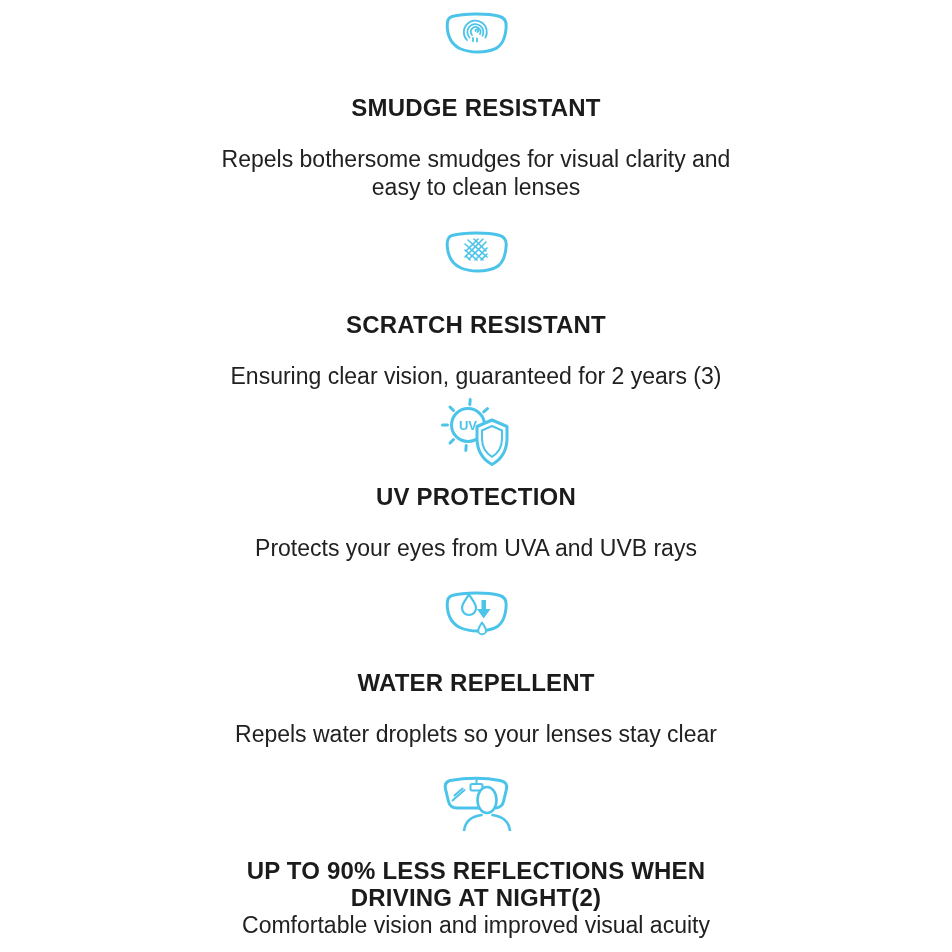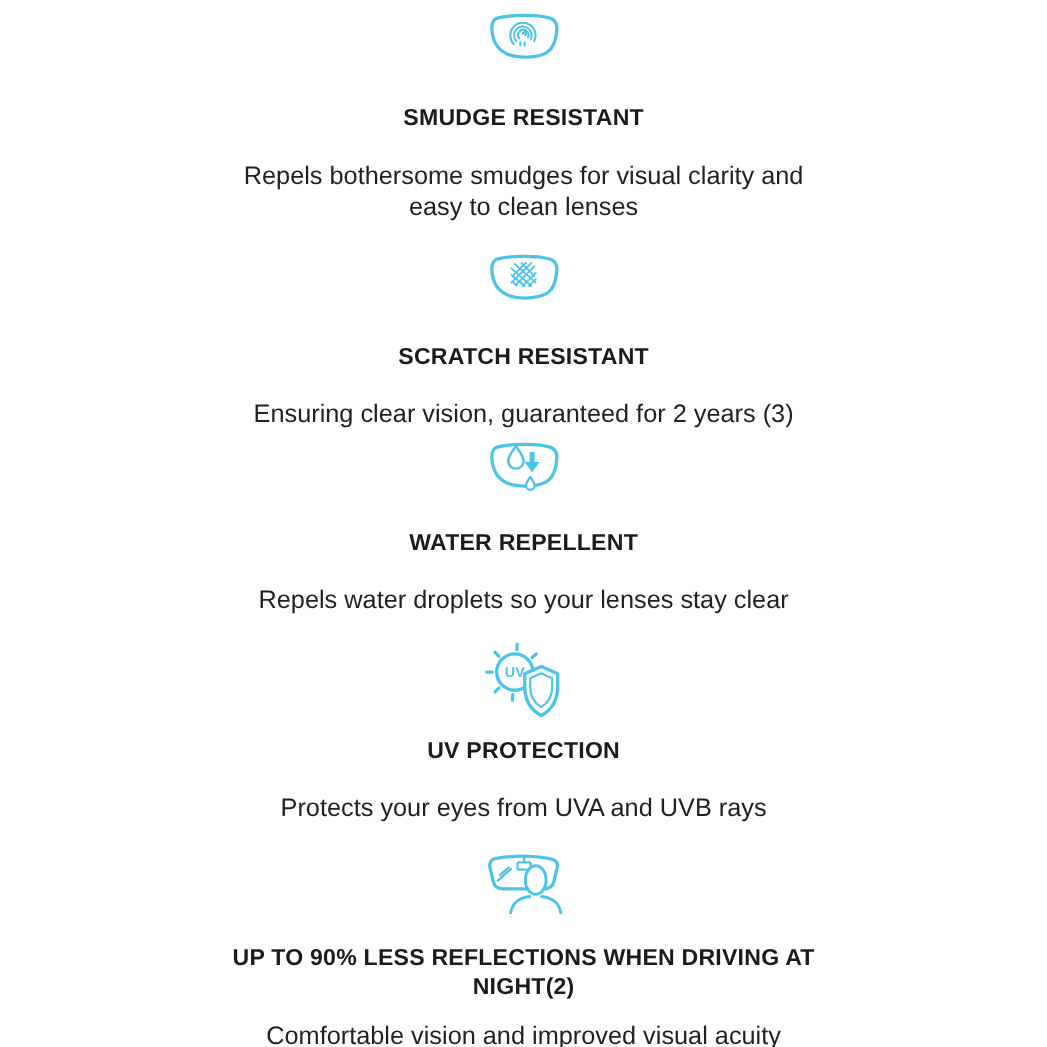--- a/index.html
+++ b/index.html
@@ -28,42 +28,42 @@
   .icon {
     display: block;
     stroke: var(--accent, #4cc4e9);
     fill: none;
     stroke-linecap: round;
     stroke-linejoin: round;
   }
   .title {
     margin: 0 0 24px 0;
     max-width: 530px;
-    font-size: 21px;
+    font-size: 24px;
     line-height: 27px;
     font-weight: 700;
     color: #1b1b1b;
     letter-spacing: 0.2px;
     text-align: center;
   }
   .desc {
     margin: 0;
     max-width: 530px;
     font-size: 23px;
     line-height: 28px;
     font-weight: 400;
     color: #212121;
   }
   
   .s1 .icon { margin-bottom: 34px; }
   .s2 .icon { margin-bottom: 32px; }
   .s3 .icon { margin-bottom: 13px; }
   .s4 .icon { margin-bottom: 28px; }
   .s5 .icon { margin-bottom: 26px; }
-  .s5 .title { margin-bottom: 16px; }
+  .s5 .title { margin-bottom: 0; }
   .s1 { margin-bottom: 26px; }
   .s2 { margin-bottom: 8px; }
   .s3 { margin-bottom: 25px; }
   .s4 { margin-bottom: 25px; }
   .s5 { margin-bottom: 0; }
   .icon text {
     stroke: none;
     fill: var(--accent, #4cc4e9);
     font-family: "Liberation Sans", sans-serif;
     font-weight: 700;
@@ -101,48 +101,48 @@
         <path d="M26,13 L45,30"></path>
         <path d="M23,17 L41,33"></path>
         <path d="M23,23 L35,33"></path>
         <path d="M24,29 L28,33"></path>
       </g>
     </svg>
     <h3 class="title">SCRATCH RESISTANT</h3>
     <p class="desc">Ensuring clear vision, guaranteed for 2 years (3)</p>
   </section>
 
-  <section class="feature s4">
-    <svg class="icon" width="68" height="54" viewBox="0 0 68 54" aria-hidden="true">
-      <path d="M10,8.5 C22,5.2 46,5.2 57,8.2 C62.5,9.6 64.6,13 64.2,18.5 C63.6,29 61,37 53.5,40.6 C44.5,44.8 28.5,45.2 19,41 C10.5,37.2 5.8,29.5 5.2,18.8 C4.9,13 6,9.6 10,8.5 Z" stroke-width="3"></path>
-      <path d="M27,7.5 C23.5,13 20,16.5 20,21 a7,7 0 0 0 14,0 C34,16.5 30.5,13 27,7.5 Z" stroke-width="2.2"></path>
-      <path d="M39.5,13 h4.5 v9 h4.5 l-6.8,9.5 l-6.8,-9.5 h4.6 Z" fill="#4cc4e9" stroke="none"></path>
-      <path d="M40,35.5 C38,38.8 36.2,40.9 36.2,43.4 a3.9,3.9 0 0 0 7.8,0 C44,40.9 42,38.8 40,35.5 Z" fill="#ffffff" stroke-width="2"></path>
-    </svg>
-    <h3 class="title">WATER REPELLENT</h3>
-    <p class="desc">Repels water droplets so your lenses stay clear</p>
-  </section>
-
   <section class="feature s3">
     <svg class="icon" width="76" height="72" viewBox="0 0 76 72" aria-hidden="true">
       <g stroke-width="3">
         <path d="M31.8,6.6 L32.2,1.6"></path>
         <path d="M45.7,13.8 L49.5,10.6"></path>
         <path d="M15.5,12.5 L12,9"></path>
         <path d="M9.5,27 L4.5,27"></path>
         <path d="M15.5,41.5 L12,45"></path>
         <path d="M28.2,47.4 L27.8,52.4"></path>
       </g>
       <circle cx="30" cy="27" r="16.5" stroke-width="3"></circle>
       <text x="30" y="31.5" text-anchor="middle">UV</text>
       <path d="M54,22 L69,28.5 V40 C69,53 63,61.5 54,66.5 C45,61.5 39,53 39,40 V28.5 Z" fill="#ffffff" stroke-width="3"></path>
       <path d="M54,28 L64,32.5 V40.5 C64,49.5 60.3,55 54,58.8 C47.7,55 44,49.5 44,40.5 V32.5 Z" stroke-width="2"></path>
     </svg>
     <h3 class="title">UV PROTECTION</h3>
     <p class="desc">Protects your eyes from UVA and UVB rays</p>
+  </section>
+
+  <section class="feature s4">
+    <svg class="icon" width="68" height="54" viewBox="0 0 68 54" aria-hidden="true">
+      <path d="M10,8.5 C22,5.2 46,5.2 57,8.2 C62.5,9.6 64.6,13 64.2,18.5 C63.6,29 61,37 53.5,40.6 C44.5,44.8 28.5,45.2 19,41 C10.5,37.2 5.8,29.5 5.2,18.8 C4.9,13 6,9.6 10,8.5 Z" stroke-width="3"></path>
+      <path d="M27,7.5 C23.5,13 20,16.5 20,21 a7,7 0 0 0 14,0 C34,16.5 30.5,13 27,7.5 Z" stroke-width="2.2"></path>
+      <path d="M39.5,13 h4.5 v9 h4.5 l-6.8,9.5 l-6.8,-9.5 h4.6 Z" fill="#4cc4e9" stroke="none"></path>
+      <path d="M40,35.5 C38,38.8 36.2,40.9 36.2,43.4 a3.9,3.9 0 0 0 7.8,0 C44,40.9 42,38.8 40,35.5 Z" fill="#ffffff" stroke-width="2"></path>
+    </svg>
+    <h3 class="title">WATER REPELLENT</h3>
+    <p class="desc">Repels water droplets so your lenses stay clear</p>
   </section>
 
   <section class="feature s5">
     <svg class="icon" width="74" height="58" viewBox="0 0 74 58" aria-hidden="true">
       <path d="M11,7.5 C27,4.8 47,4.8 61,7.5 C66.5,8.6 68.5,11.5 67.5,16 L64.5,28.5 C63.5,33 60.5,35 55.5,35 L18.5,35 C13.5,35 10.5,33 9.5,28.5 L6.5,16 C5.5,11.5 7.5,8.6 11,7.5 Z" stroke-width="3"></path>
       <path d="M37.5,6.5 V11" stroke-width="2"></path>
       <rect x="31.5" y="11" width="12" height="6.5" rx="1.5" fill="#ffffff" stroke-width="2"></rect>
       <path d="M15.5,22.5 L23.5,15.5" stroke-width="2"></path>
       <path d="M13.5,27.5 L25.5,17" stroke-width="2"></path>
       <ellipse cx="48" cy="27" rx="9.5" ry="13" fill="#ffffff" stroke-width="2.6"></ellipse>

